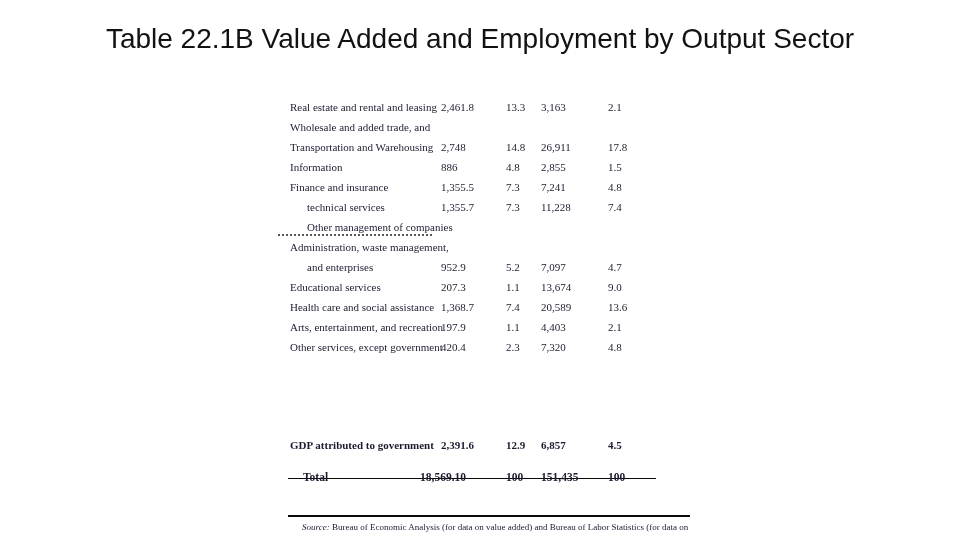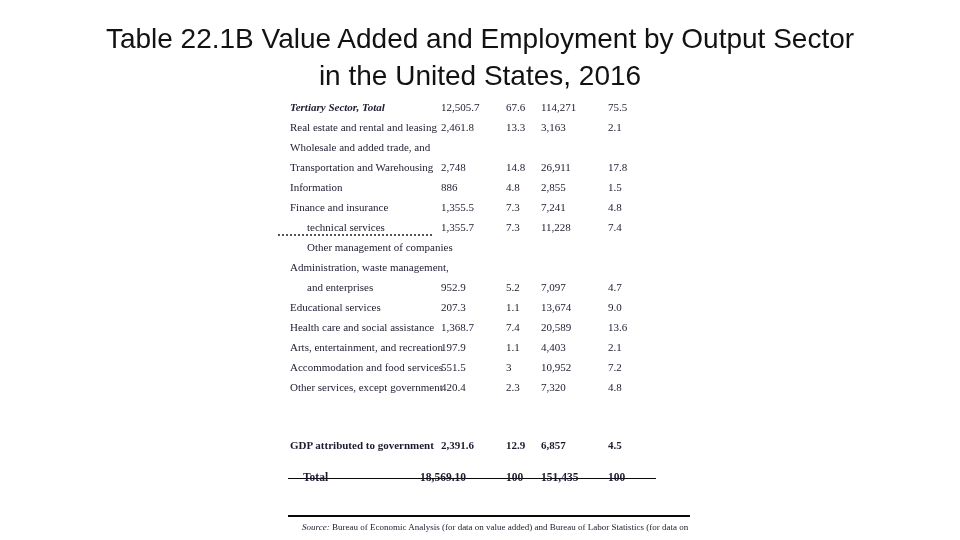--- a/index.html
+++ b/index.html
@@ -31,31 +31,23 @@
   .source .l1{white-space:nowrap;text-indent:14px;}
   .source .src-label{font-style:italic;}
 </style>
 </head>
 <body>
 
 <div class="slide">
 
   <div class="title">
     <div>Table 22.1B Value Added and Employment by Output Sector</div>
-    <div>in the United States, 2016</div>
   </div>
 
   <div class="table-rows" id="table-rows">
-      <div class="trow">
-        <span class="lbl bi">Tertiary Sector, Total</span>
-        <span class="val c1">12,505.7</span>
-        <span class="val c2">67.6</span>
-        <span class="val c3">114,271</span>
-        <span class="val c4">75.5</span>
-      </div>
       <div class="trow">
         <span class="lbl">Real estate and rental and leasing</span>
         <span class="val c1">2,461.8</span>
         <span class="val c2">13.3</span>
         <span class="val c3">3,163</span>
         <span class="val c4">2.1</span>
       </div>
       <div class="trow">
         <span class="lbl">Wholesale and added trade, and</span>
       </div>
@@ -116,27 +108,20 @@
         <span class="val c4">13.6</span>
       </div>
       <div class="trow">
         <span class="lbl">Arts, entertainment, and recreation</span>
         <span class="val c1">197.9</span>
         <span class="val c2">1.1</span>
         <span class="val c3">4,403</span>
         <span class="val c4">2.1</span>
       </div>
       <div class="trow">
-        <span class="lbl">Accommodation and food services</span>
-        <span class="val c1">551.5</span>
-        <span class="val c2">3</span>
-        <span class="val c3">10,952</span>
-        <span class="val c4">7.2</span>
-      </div>
-      <div class="trow">
         <span class="lbl">Other services, except government</span>
         <span class="val c1">420.4</span>
         <span class="val c2">2.3</span>
         <span class="val c3">7,320</span>
         <span class="val c4">4.8</span>
       </div>
     </div>
 
   <div class="gdp-row">
     <span class="lbl">GDP attributed to government</span>

